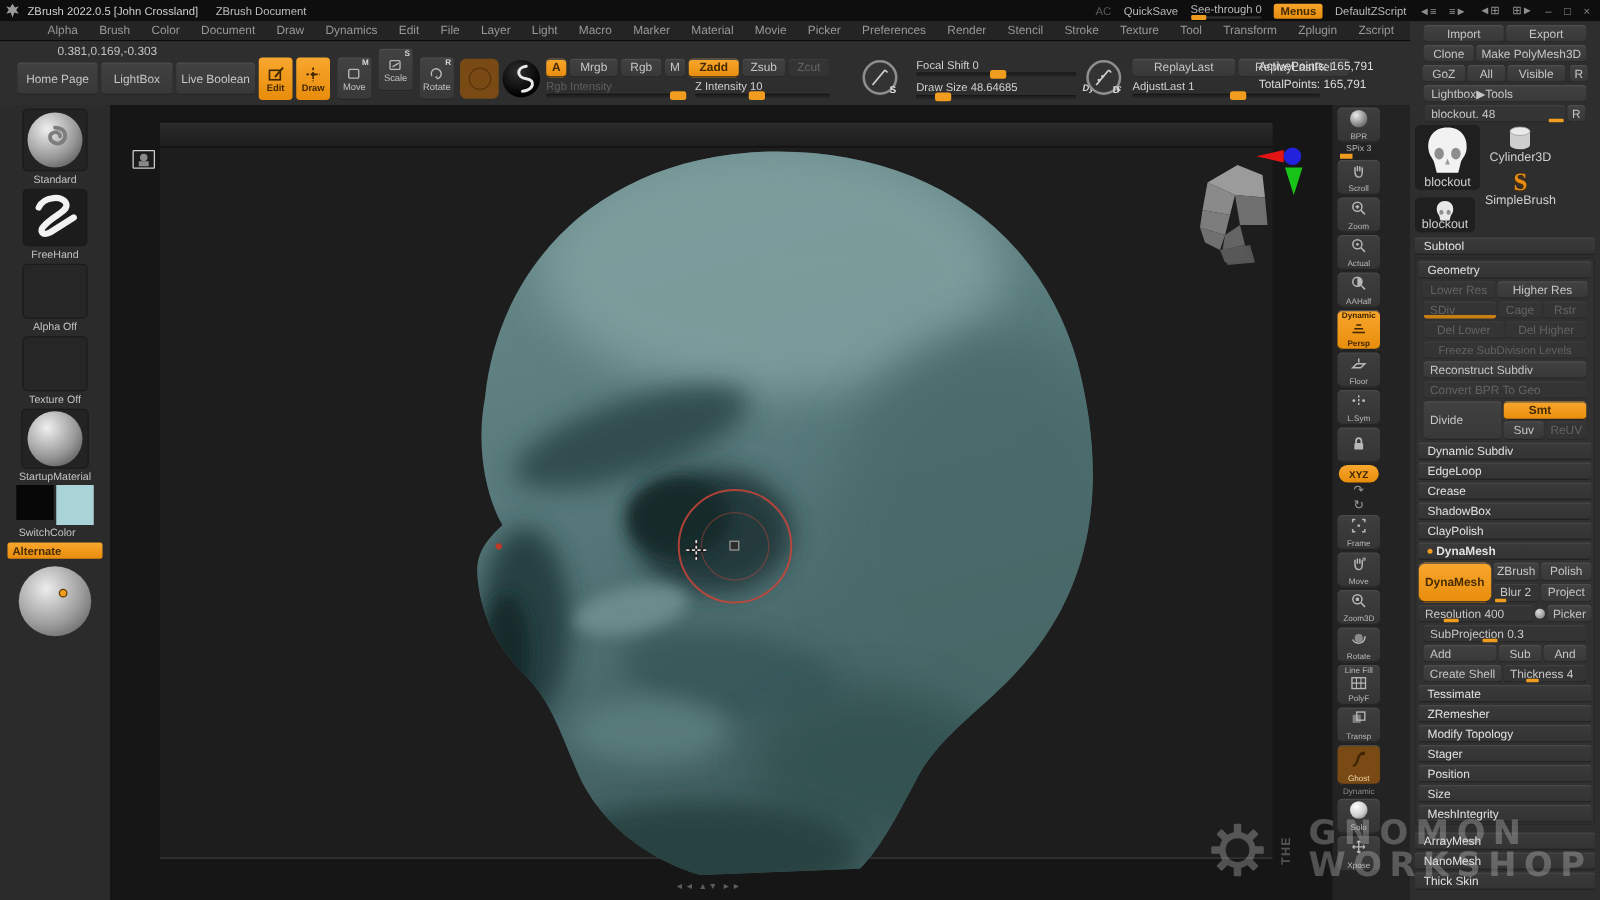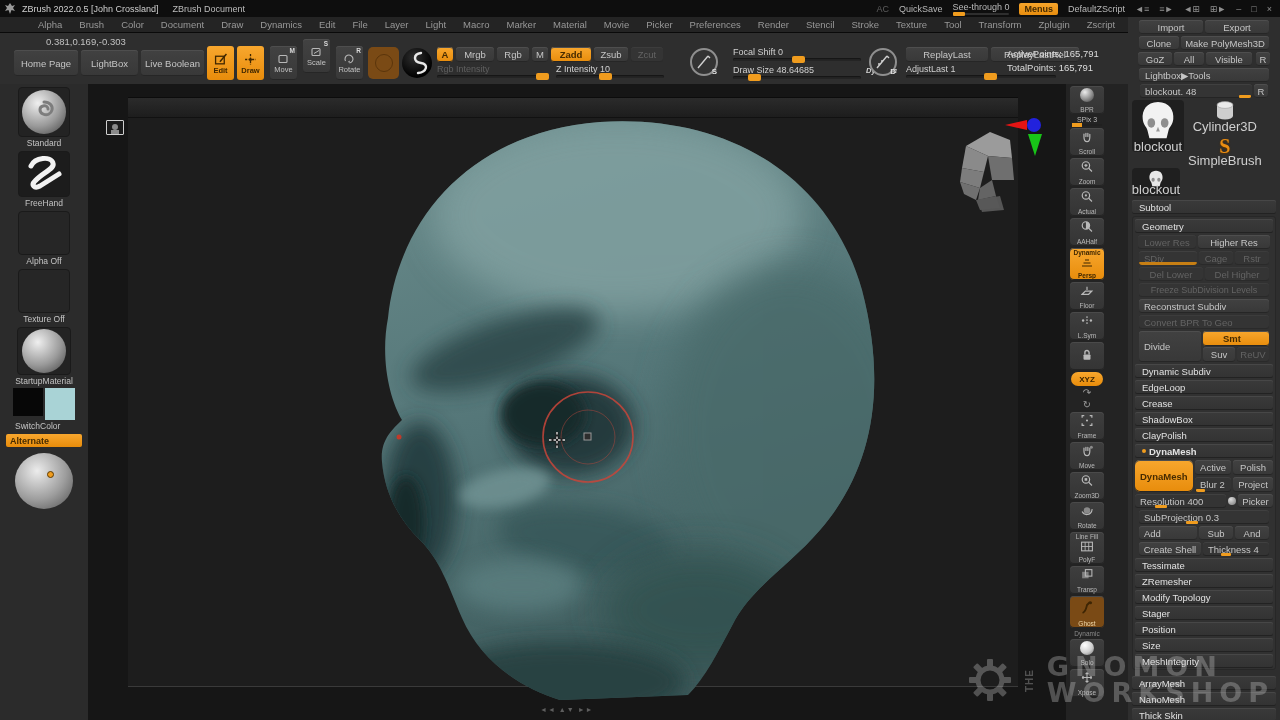--- a/index.html
+++ b/index.html
@@ -101,21 +101,21 @@
     padding:3px 4px 0 4px;color:#c6c6c6;font-size:9.5px;}
   .rp-row{display:flex;gap:2px;margin-bottom:2px;justify-content:center;}
   .rp-row .btn{height:14px;}
   .bar{height:14px;background:linear-gradient(#3a3a3a,#333);box-shadow:inset 0 1px 0 #474747, inset 0 -1px 0 #222;
     color:#e2e2e2;display:flex;align-items:center;padding-left:7px;font-size:9.5px;border-radius:2px;margin-bottom:2px;}
   .inset{background:#313131;border:1px solid #272727;border-radius:3px;padding:2px 2px 1px 2px;margin-bottom:6px;}
   .slider-btn{position:relative;background:#343434;border-radius:3px;height:14px;display:flex;align-items:center;
     padding-left:5px;box-shadow:inset 0 1px 0 #404040, inset 0 -1px 0 #242424;overflow:hidden;}
   .slider-btn .trk{position:absolute;left:0;bottom:0;height:3px;background:#f09c1e;border-radius:1px;}
   .thumb{background:#1f1f1f;border-radius:4px;display:flex;align-items:center;justify-content:center;}
-  .tp-label{font-size:13px;color:#cfcfcf;text-align:center;line-height:10px;}
+  .tp-label{font-size:10px;color:#cfcfcf;text-align:center;line-height:10px;}
   .orange-dot{width:4px;height:4px;border-radius:50%;background:#f09c1e;margin-right:3px;}
   .dotbtn{width:8px;height:8px;border-radius:50%;background:radial-gradient(circle at 35% 30%,#ddd,#777);align-self:center;}
 
   
   #watermark{position:absolute;right:6px;bottom:14px;display:flex;align-items:center;gap:6px;
     opacity:.32;pointer-events:none;z-index:60;color:#cfcfcf;}
   #watermark .wm-the{font-size:10px;font-weight:bold;transform:rotate(-90deg);letter-spacing:1px;}
   #watermark .wm-lines{display:flex;flex-direction:column;line-height:26px;}
   #watermark .wm-lines div{font-size:27px;font-weight:bold;letter-spacing:6px;font-family:"DejaVu Sans",sans-serif;}
 </style>
@@ -591,21 +591,21 @@
   </div>
   <div class="rp-row">
     <div class="slider-btn" style="width:112px;">
       <span>blockout. 48</span>
       <span class="trk" style="left:88%;width:12px;"></span>
     </div>
     <div class="btn" style="width:14px;height:14px;">R</div>
   </div>
 
   <div style="display:flex;gap:4px;margin:2px 0 4px 0;">
-    <div style="display:flex;flex-direction:column;gap:16px;">
+    <div style="display:flex;flex-direction:column;gap:6px;">
       <div>
         <div class="thumb" style="width:52px;height:52px;flex-direction:column;">
           <svg width="40" height="44" viewBox="0 0 40 44">
             <path d="M20 2 C32 2 37 11 36 20 C35.5 26 32 28 31 32 L29 40 L11 40 L9 32 C8 28 4.5 26 4 20 C3 11 8 2 20 2Z" fill="#f2f2f2"></path>
             <ellipse cx="13" cy="24" rx="4" ry="5" fill="#8e8e8e"></ellipse>
             <ellipse cx="27" cy="24" rx="4" ry="5" fill="#8e8e8e"></ellipse>
             <path d="M20 28l-2 5h4z" fill="#9a9a9a"></path>
           </svg>
           <div class="tp-label">blockout</div>
         </div>
@@ -695,21 +695,21 @@
     <div class="bar">
         <span>ClayPolish</span>
       </div>
     <div class="bar" style="font-weight:bold;">
       <span class="orange-dot"></span>
       <span>DynaMesh</span>
     </div>
     <div class="rp-row" style="height:32px;">
       <div class="btn orange" style="width:64px;height:32px;border-radius:5px;justify-content:flex-start;padding-left:5px;">DynaMesh</div>
       <div style="display:flex;flex-direction:column;gap:2px;">
-        <div class="btn" style="width:36px;height:15px;">Active</div>
+        <div class="btn" style="width:36px;height:15px;">ZBrush</div>
         <div class="slider-btn" style="width:36px;height:15px;">
           <span>Blur 2</span>
           <span class="trk" style="left:2%;width:9px;"></span>
         </div>
       </div>
       <div style="display:flex;flex-direction:column;gap:2px;">
         <div class="btn" style="width:40px;height:15px;">Polish</div>
         <div class="btn" style="width:40px;height:15px;">Project</div>
       </div>
     </div>

